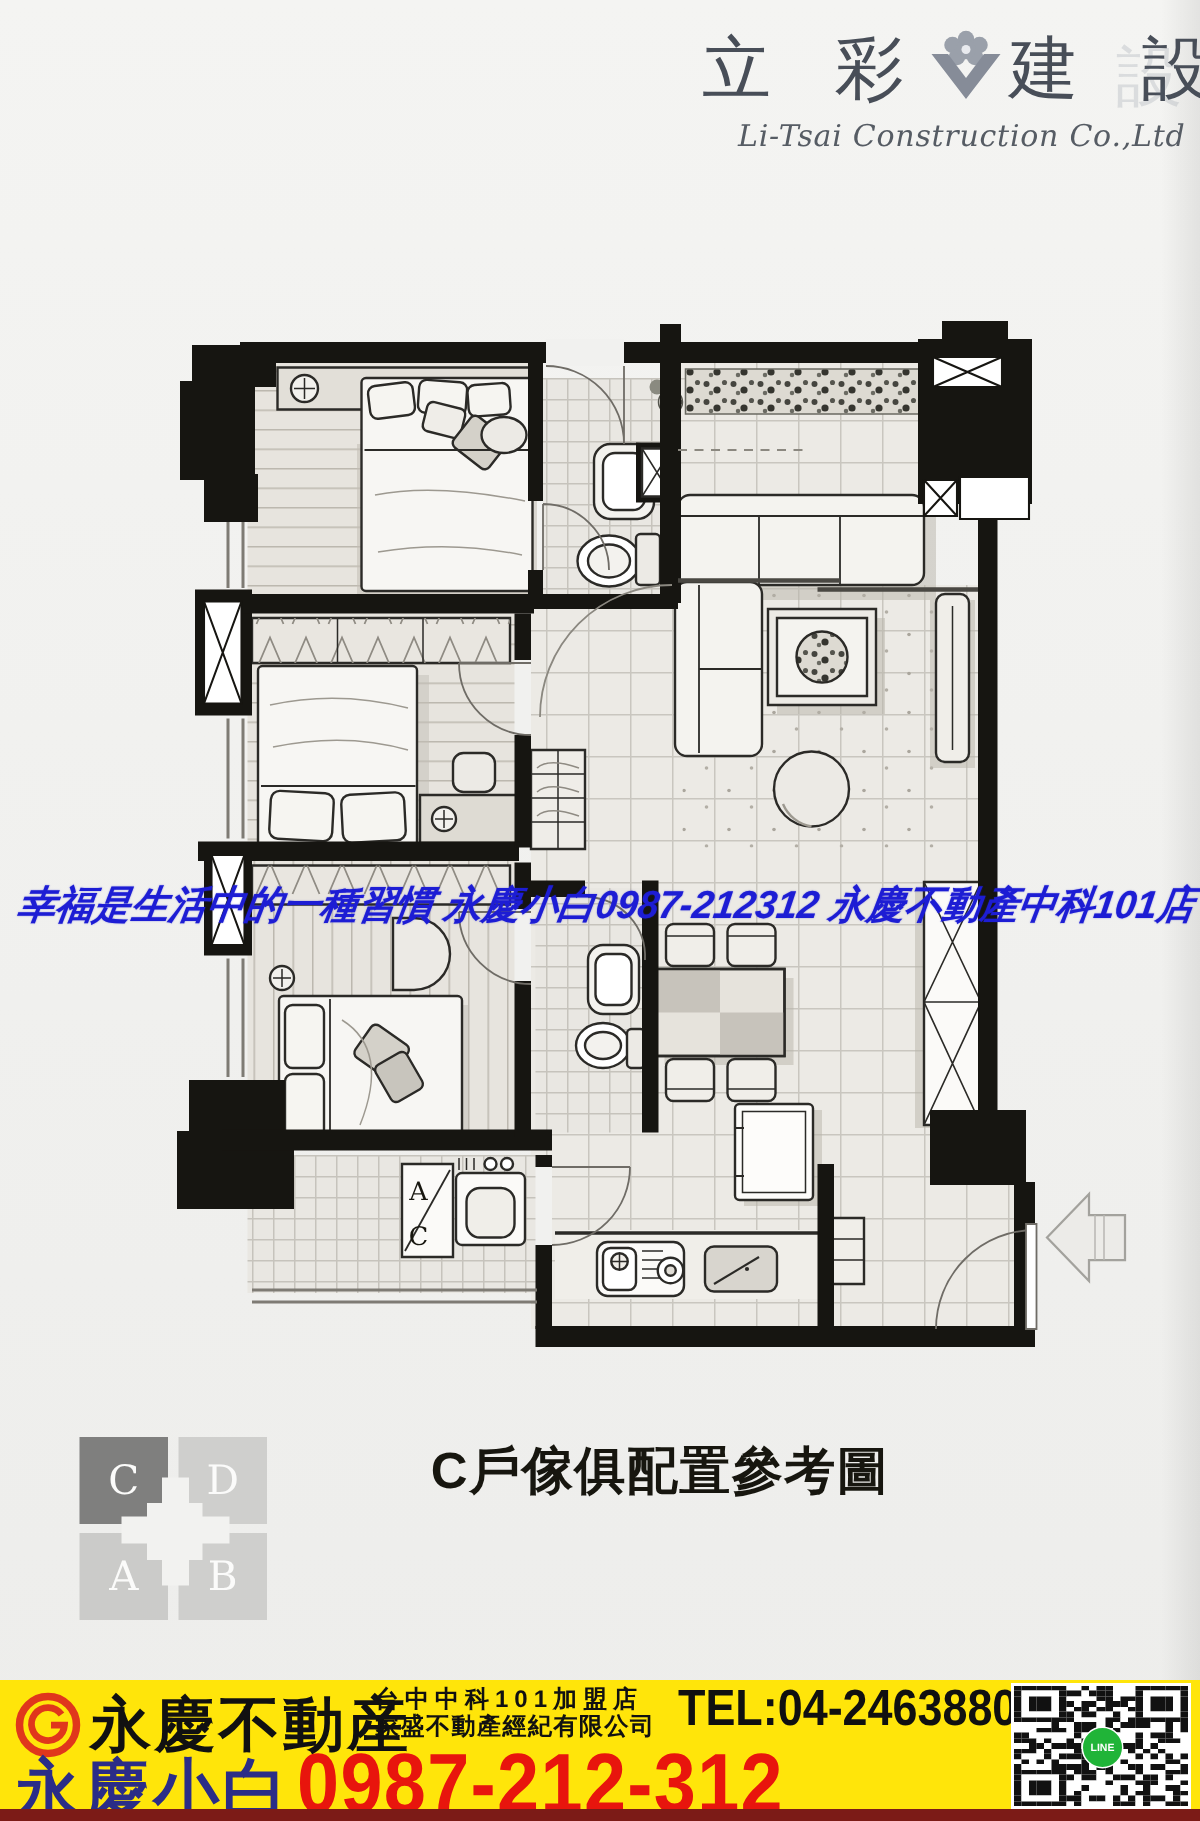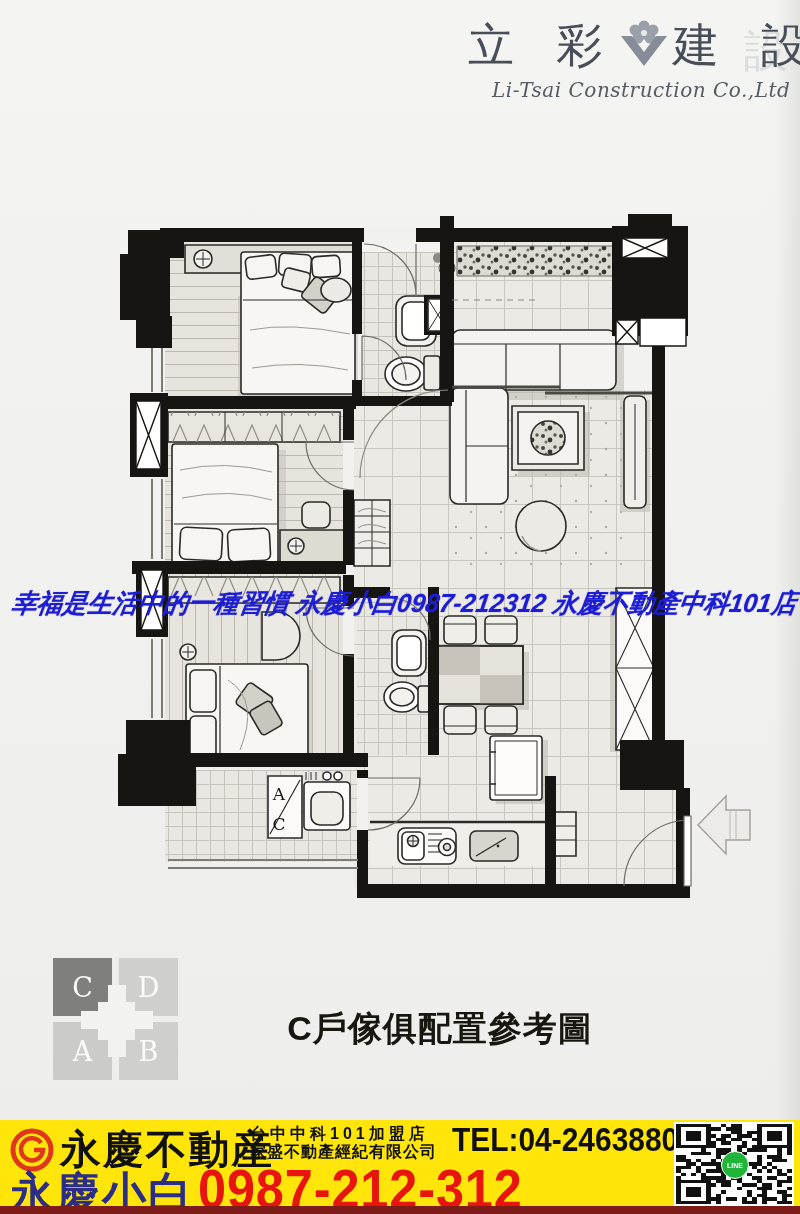--- a/index.html
+++ b/index.html
@@ -17,21 +17,21 @@
   .hdr-sub{font-family:"DejaVu Serif","Liberation Serif",serif;font-size:20px;
     color:#565c64;letter-spacing:.5px;margin-top:2px;margin-left:24px;white-space:nowrap;font-style:italic;}
   .hdr-ghost{position:absolute;left:276px;top:8px;font-family:"DejaVu Serif",serif;
     font-size:44px;color:rgba(90,100,120,.16);}
   
   .wm{position:absolute;left:12px;top:586px;width:788px;white-space:nowrap;
     font-size:26px;font-weight:bold;font-style:italic;color:#1d1dd4;
     transform:skewX(-8deg) scaleX(.97);transform-origin:left;z-index:30;
     text-shadow:0 0 1px rgba(29,29,212,.6);}
   
-  .caption{position:absolute;left:240px;top:1006px;width:400px;text-align:center;
+  .caption{position:absolute;left:240px;top:958px;width:400px;text-align:center;
     font-size:34px;font-weight:bold;color:#17160f;letter-spacing:1px;}
   
   .ukey{position:absolute;left:53px;top:958px;width:126px;height:122px;}
   .ukey .sq{position:absolute;width:59px;height:58px;display:flex;align-items:center;
     justify-content:center;font-family:"DejaVu Serif","Liberation Serif",serif;
     font-size:27px;color:#fbfbfa;}
   .ukey .plus{position:absolute;background:#f2f2f0;}
   
   .banner{position:absolute;left:0;top:1120px;width:800px;height:94px;z-index:40;padding-left:28px;}
   .banner .bg{position:absolute;inset:0;}

